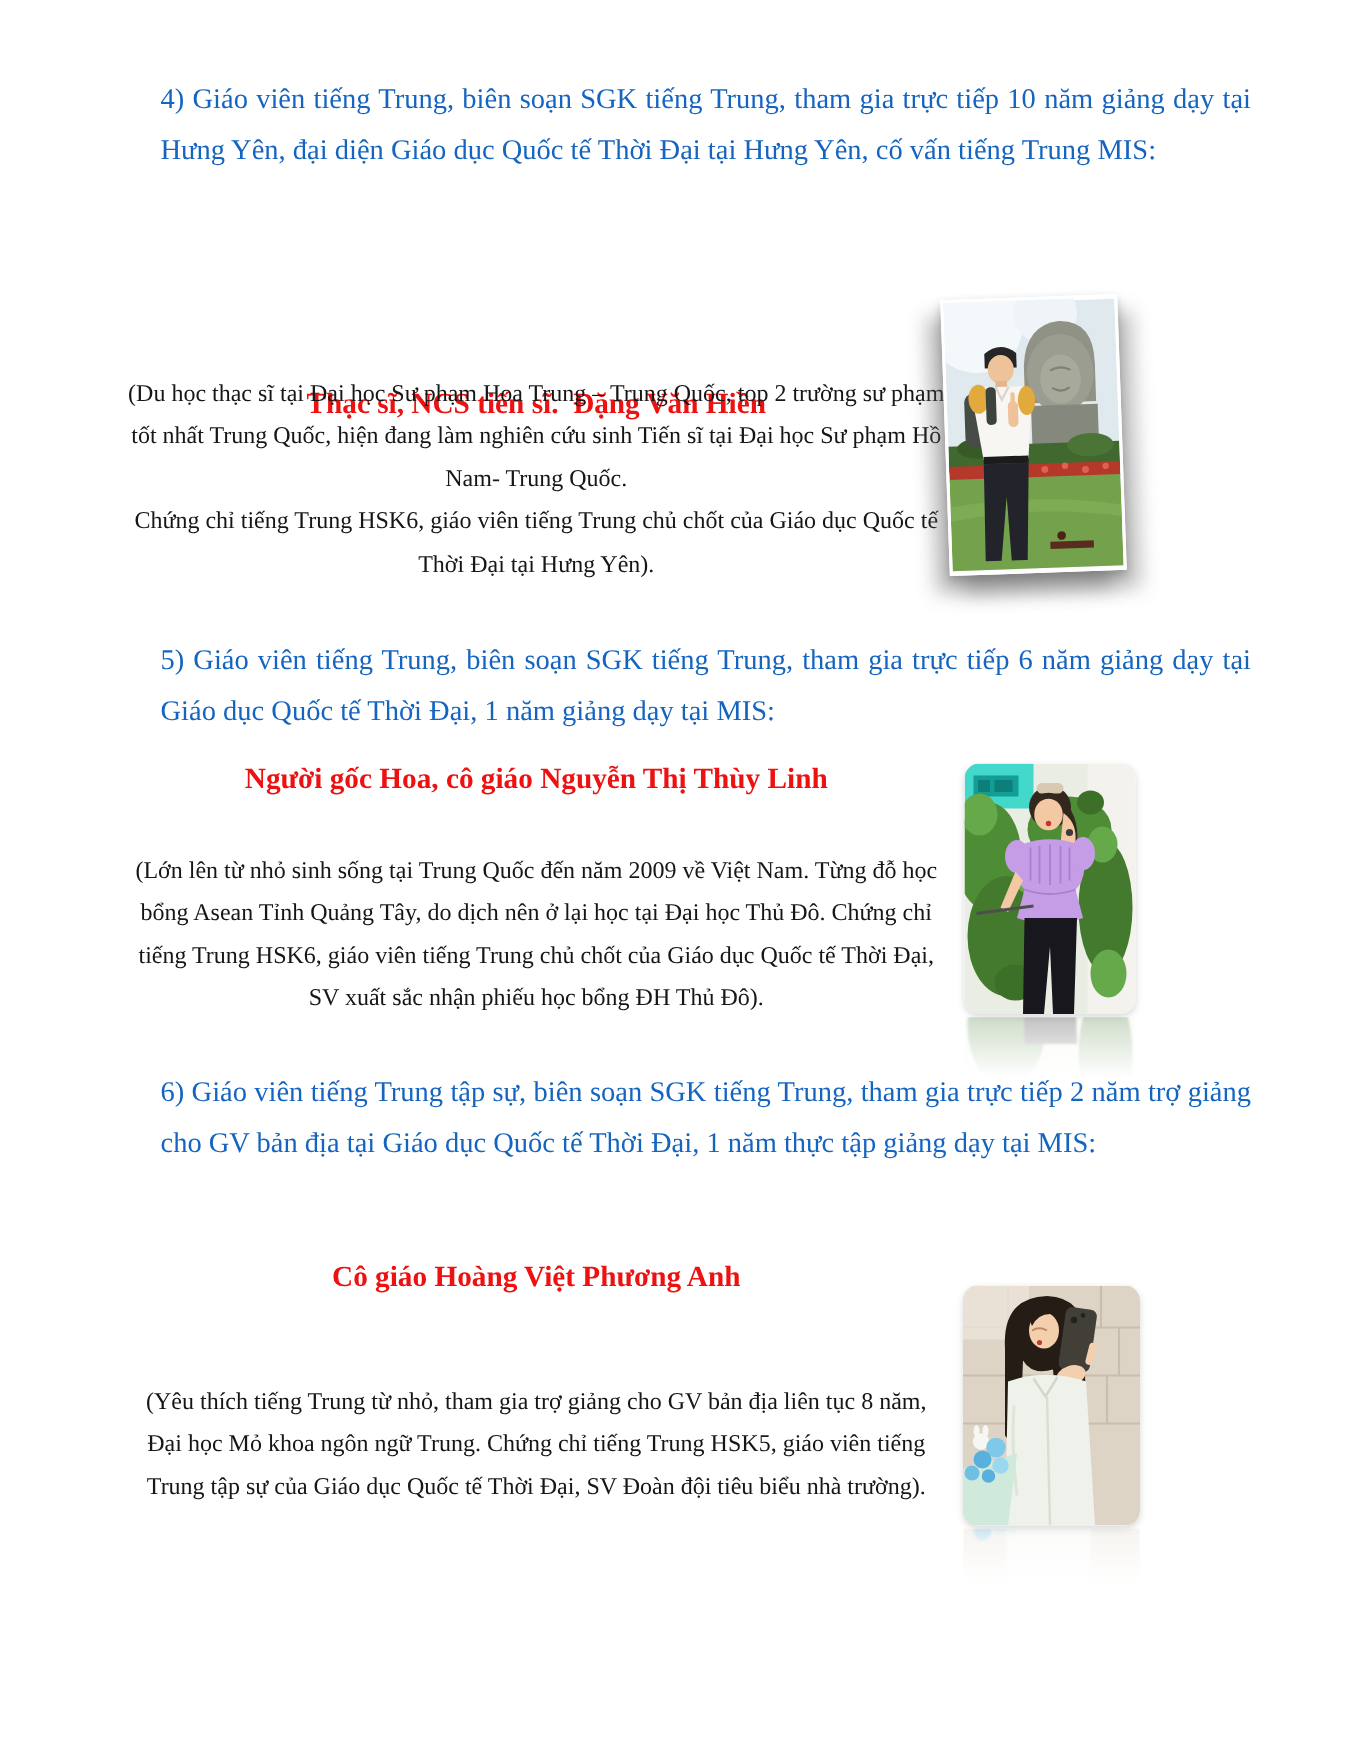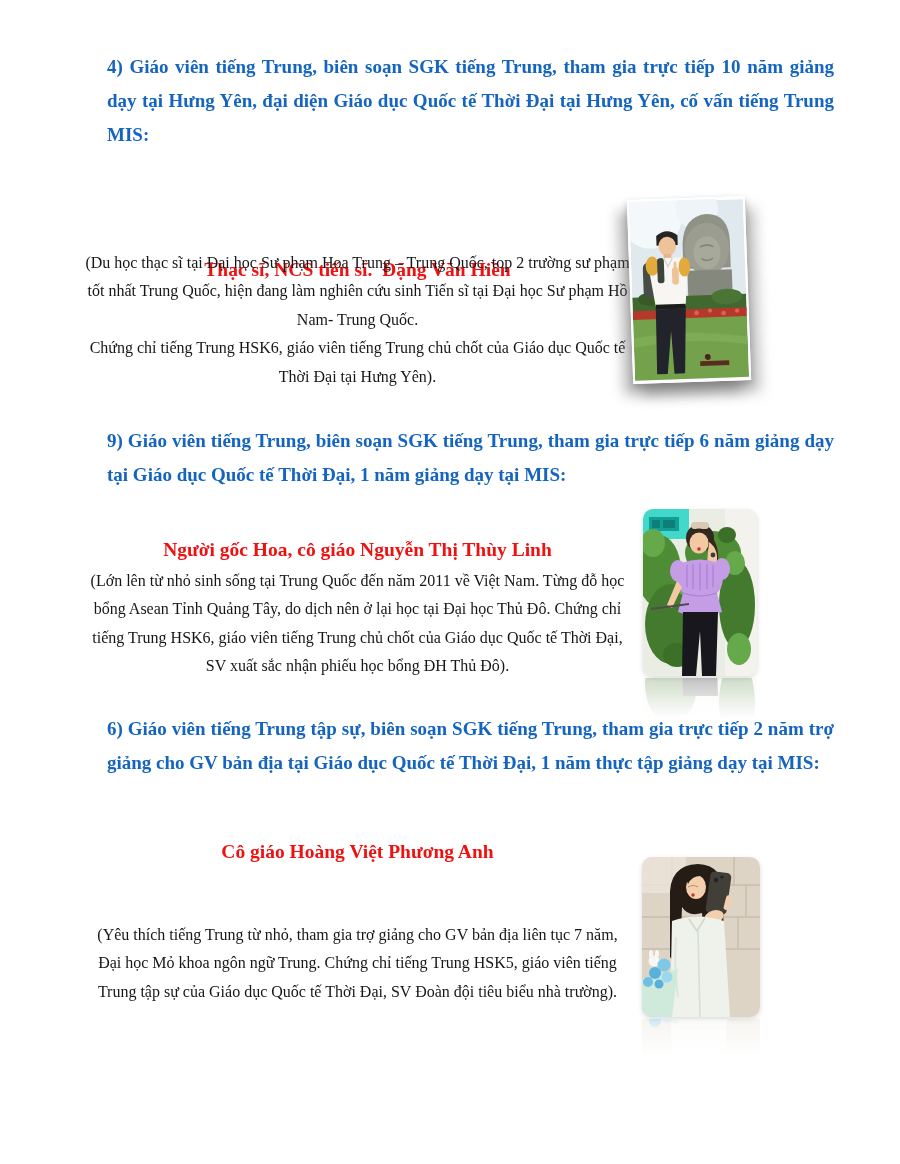--- a/index.html
+++ b/index.html
@@ -12,36 +12,36 @@
   }
   :root {
     --blue:#1565C0;
     --red:#EE1111;
     --ink:#161616;
   }
 
   
   .h {
     position:absolute; left:107px; width:727px;
-    color:var(--blue); font-weight:700;
+    color:var(--blue); font-weight:400;
     font-size:19px; line-height:34px;
     text-align:justify;
   }
   #h4 { top:50px; }
   #h5 { top:424px; }
   #h6 { top:712px; }
 
   
   .nm {
     position:absolute; left:85px; width:545px;
     text-align:center; color:var(--red);
     font-weight:700; font-size:19.5px; line-height:26px;
   }
   #nm4 { top:215px;margin-top:42px; }
-  #nm5 { top:537px; }
+  #nm5 { top:507px; }
   #nm6 { top:839px; }
 
   
   .bio {
     position:absolute; left:85px; width:545px;
     text-align:center; color:var(--ink);
     font-size:16px; line-height:28.4px;
     white-space:pre-line;
   }
   #bio4 { top:249px; }
@@ -129,23 +129,23 @@
     <ellipse cx="55" cy="68" rx="6" ry="10" fill="#e2a93c"></ellipse>
     <rect x="27" y="58" width="7" height="26" rx="3" fill="#3c423c"></rect>
     <path d="M34 58 L38 67 L43 58" stroke="#d8d5ce" stroke-width="1.5" fill="none"></path>
     <rect x="42" y="68" width="7" height="18" rx="3.5" fill="#eec39a"></rect>
     <rect x="44" y="62" width="3" height="8" rx="1.5" fill="#eec39a"></rect>
     <rect x="24" y="106" width="31" height="5" fill="#1c1c1c"></rect>
     <path d="M24 111 L55 111 L52 178 L41 178 L39 134 L34 178 L23 178 Z" fill="#23242b"></path>
   </svg>
 </figure>
 
-<p id="h5" class="h">9) Giáo viên tiếng Trung, biên soạn SGK tiếng Trung, tham gia trực tiếp 6 năm giảng dạy tại Giáo dục Quốc tế Thời Đại, 1 năm giảng dạy tại MIS:</p>
+<p id="h5" class="h">5) Giáo viên tiếng Trung, biên soạn SGK tiếng Trung, tham gia trực tiếp 6 năm giảng dạy tại Giáo dục Quốc tế Thời Đại, 1 năm giảng dạy tại MIS:</p>
 <p id="nm5" class="nm">Người gốc Hoa, cô giáo Nguyễn Thị Thùy Linh</p>
-<p id="bio5" class="bio">(Lớn lên từ nhỏ sinh sống tại Trung Quốc đến năm 2011 về Việt Nam. Từng đỗ học bổng Asean Tỉnh Quảng Tây, do dịch nên ở lại học tại Đại học Thủ Đô. Chứng chỉ tiếng Trung HSK6, giáo viên tiếng Trung chủ chốt của Giáo dục Quốc tế Thời Đại, SV xuất sắc nhận phiếu học bổng ĐH Thủ Đô).</p>
+<p id="bio5" class="bio">(Lớn lên từ nhỏ sinh sống tại Trung Quốc đến năm 2009 về Việt Nam. Từng đỗ học bổng Asean Tỉnh Quảng Tây, do dịch nên ở lại học tại Đại học Thủ Đô. Chứng chỉ tiếng Trung HSK6, giáo viên tiếng Trung chủ chốt của Giáo dục Quốc tế Thời Đại, SV xuất sắc nhận phiếu học bổng ĐH Thủ Đô).</p>
 <figure id="ph5" class="stack">
   <div class="photo-round">
     <svg viewBox="0 0 114 167" aria-hidden="true">
       <rect width="114" height="167" fill="#e9ede4"></rect>
       <rect x="82" width="32" height="167" fill="#f4f2ec"></rect>
       <rect width="46" height="30" fill="#42d9cb"></rect>
       <rect x="6" y="8" width="30" height="14" fill="#129e96"></rect>
       <rect x="9" y="11" width="8" height="8" fill="#0b7f78"></rect>
       <rect x="20" y="11" width="12" height="8" fill="#0b7f78"></rect>
 
@@ -189,21 +189,21 @@
       <ellipse cx="94" cy="96" rx="18" ry="44" fill="#447a2e"></ellipse>
       <ellipse cx="34" cy="146" rx="14" ry="12" fill="#3c6f28"></ellipse>
       <ellipse cx="96" cy="140" rx="12" ry="16" fill="#65a94a"></ellipse>
       <path d="M40 103 L75 103 L73 167 L59 167 L57 122 L53 167 L39 167 Z" fill="#17171d"></path>
     </svg>
   </div>
 </figure>
 
 <p id="h6" class="h">6) Giáo viên tiếng Trung tập sự, biên soạn SGK tiếng Trung, tham gia trực tiếp 2 năm trợ giảng cho GV bản địa tại Giáo dục Quốc tế Thời Đại, 1 năm thực tập giảng dạy tại MIS:</p>
 <p id="nm6" class="nm">Cô giáo Hoàng Việt Phương Anh</p>
-<p id="bio6" class="bio">(Yêu thích tiếng Trung từ nhỏ, tham gia trợ giảng cho GV bản địa liên tục 7 năm, Đại học Mỏ khoa ngôn ngữ Trung. Chứng chỉ tiếng Trung HSK5, giáo viên tiếng Trung tập sự của Giáo dục Quốc tế Thời Đại, SV Đoàn đội tiêu biểu nhà trường).</p>
+<p id="bio6" class="bio">(Yêu thích tiếng Trung từ nhỏ, tham gia trợ giảng cho GV bản địa liên tục 8 năm, Đại học Mỏ khoa ngôn ngữ Trung. Chứng chỉ tiếng Trung HSK5, giáo viên tiếng Trung tập sự của Giáo dục Quốc tế Thời Đại, SV Đoàn đội tiêu biểu nhà trường).</p>
 <figure id="ph6" class="stack">
   <div class="photo-round">
     <svg viewBox="0 0 118 160" aria-hidden="true">
       <rect width="118" height="160" fill="#ded4c6"></rect>
 
       <g stroke="#c9beac" stroke-width="1.4">
         <line x1="0" y1="28" x2="118" y2="28"></line>
         <line x1="0" y1="60" x2="118" y2="60"></line>
         <line x1="0" y1="92" x2="118" y2="92"></line>
         <line x1="92" y1="0" x2="92" y2="28"></line>

